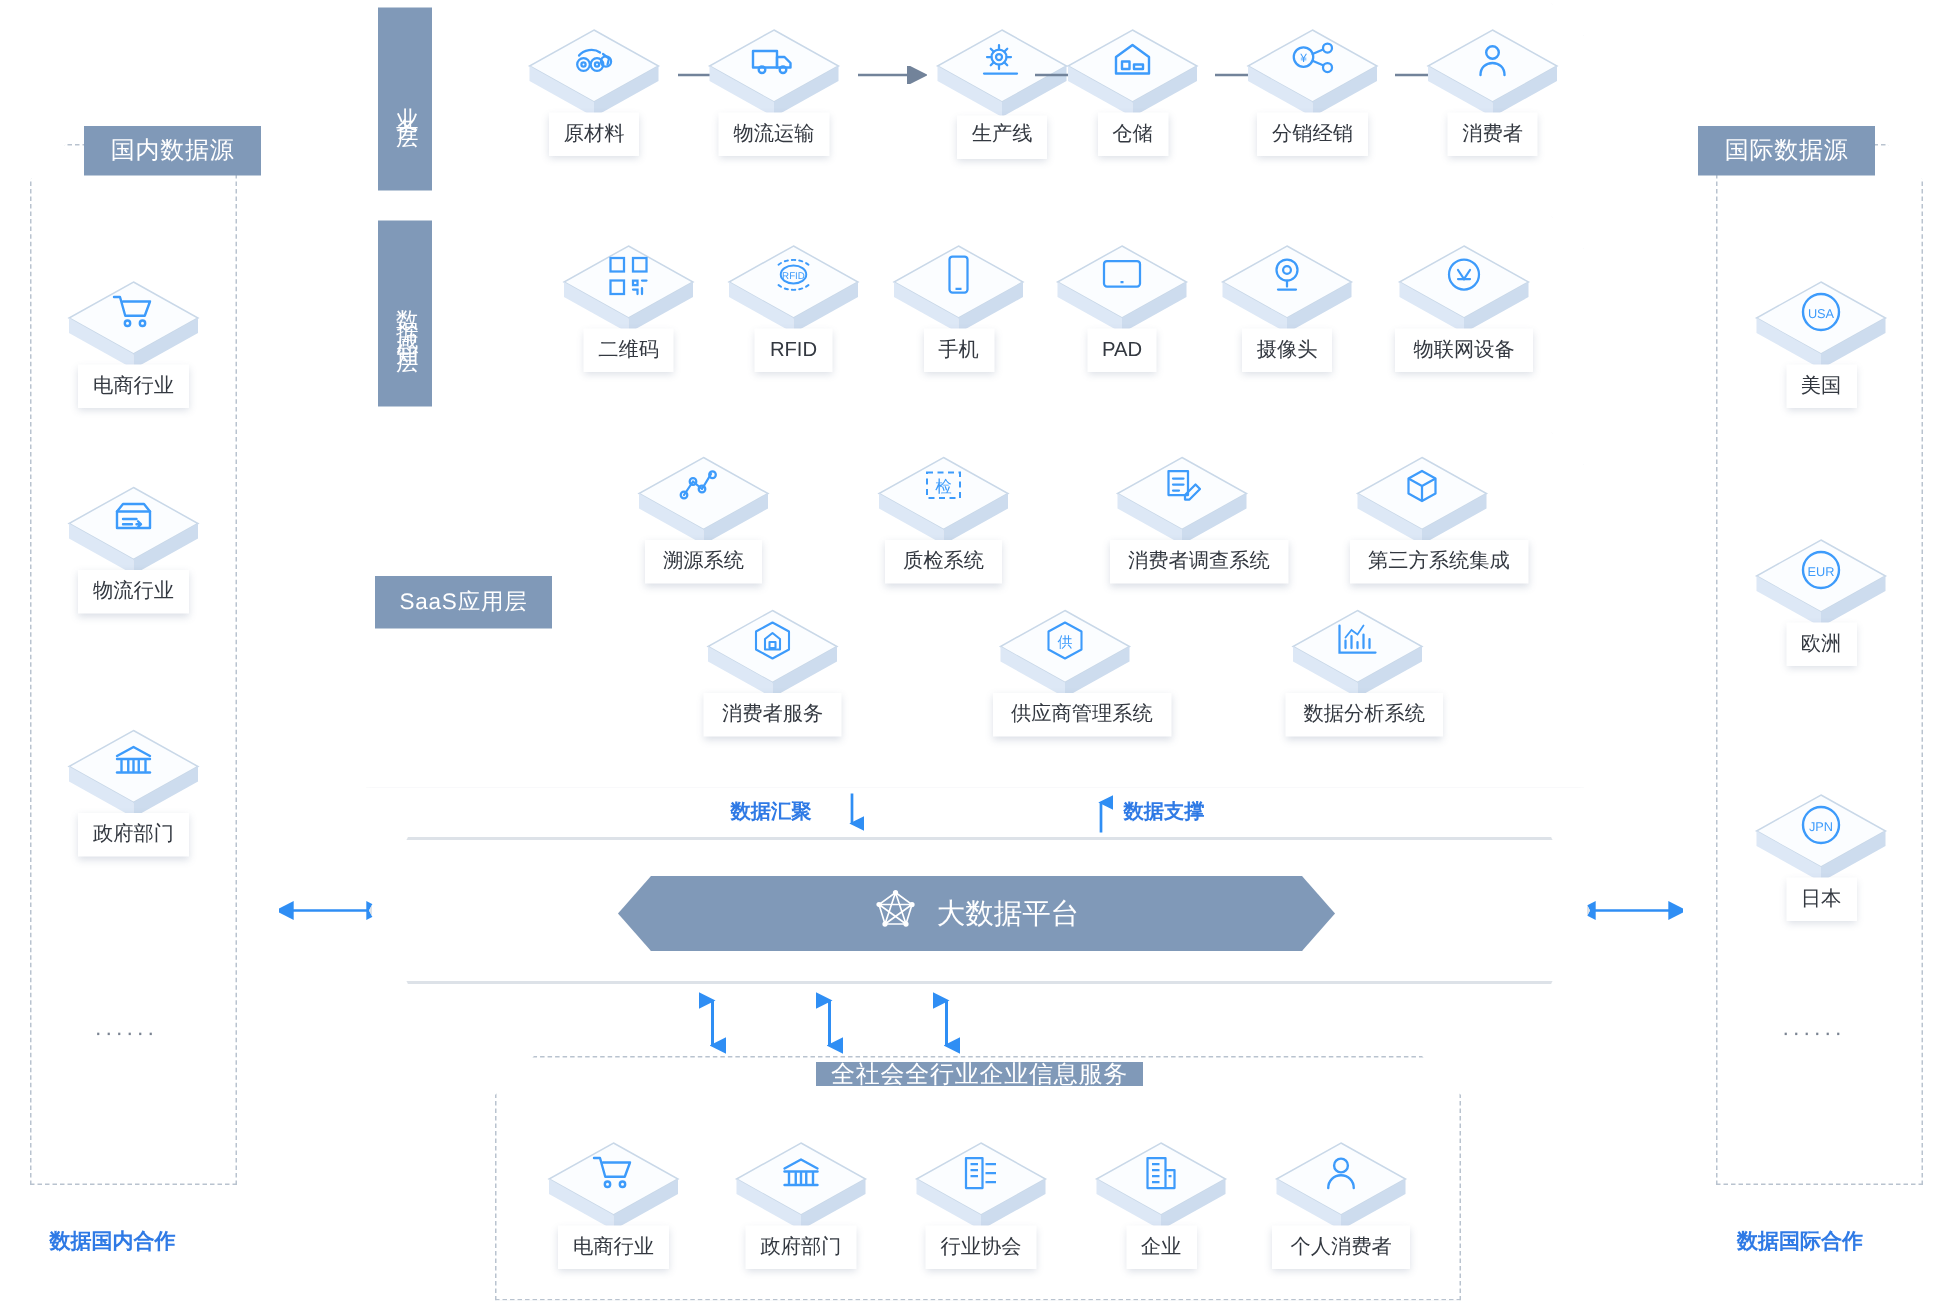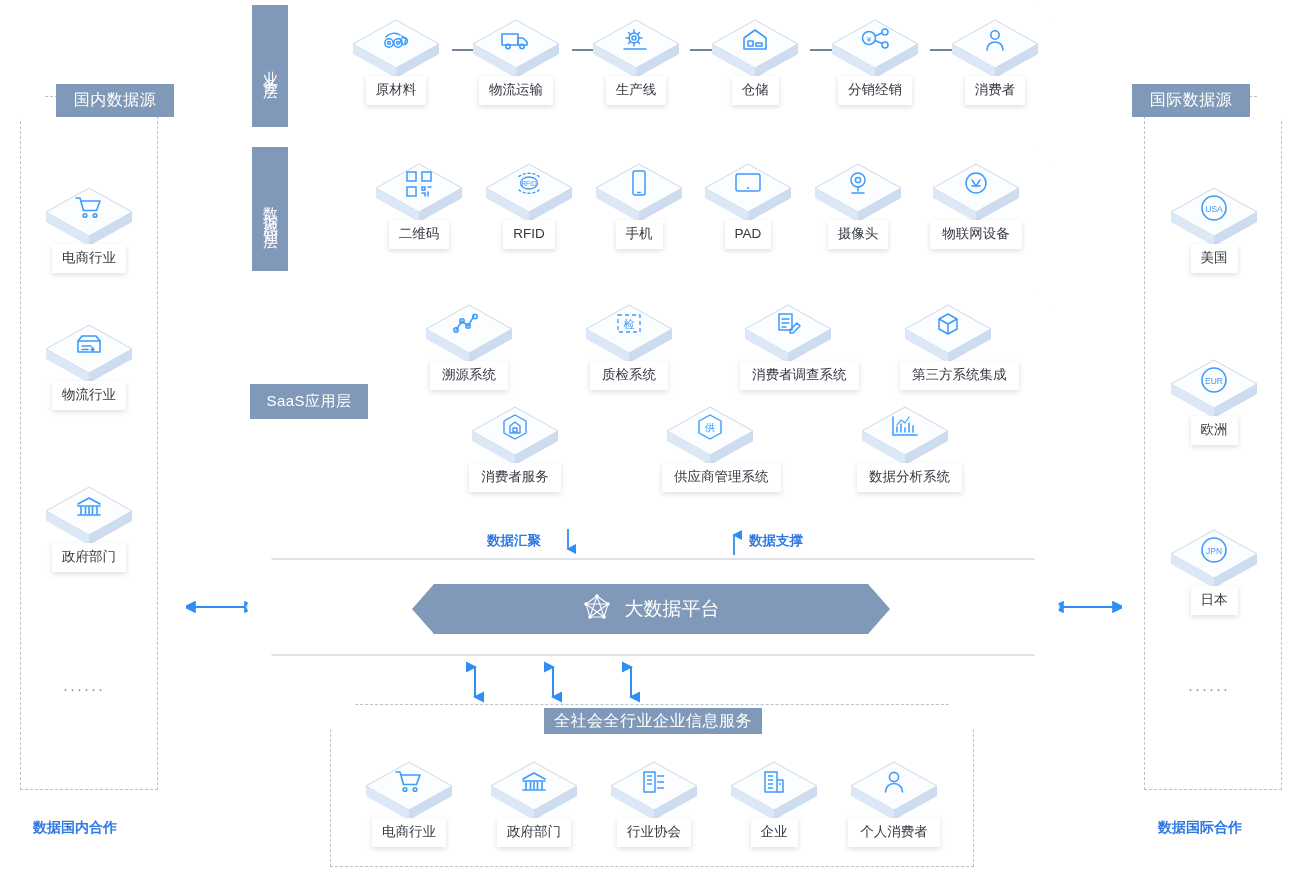--- a/index.html
+++ b/index.html
@@ -322,21 +322,21 @@
       </div>
     </div>
     <div class="cap">物流运输</div>
   </div>
   <div class="flowarrow" style="left:572px; top:44px;">
     <svg width="46" height="12" viewBox="0 0 46 12">
         <line x1="0" y1="6" x2="36" y2="6" stroke="#72839a" stroke-width="1.8" marker-end="url(#fa)"></line>
       </svg>
   </div>
 
-  <div class="node" style="left:588px; top:18px;">
+  <div class="node" style="left:620px; top:18px;font-family:Liberation Mono, monospace;">
     <div class="cube">
       <svg width="90" height="62" viewBox="0 0 90 62">
         <polygon points="45,2 88,26 45,50 2,26" fill="#fbfdff" stroke="#c9d8e8" stroke-width="1"></polygon>
         <polygon points="2,26 45,50 45,60 2,36" fill="#dde8f6"></polygon>
         <polygon points="88,26 45,50 45,60 88,36" fill="#cddcee"></polygon>
       </svg>
       <div class="glyph">
         <svg width="32" height="26" viewBox="0 0 32 26" fill="none" stroke="#3d9bfb" stroke-width="1.5" stroke-linecap="round">
           <circle cx="14" cy="11" r="5"></circle>
             <circle cx="14" cy="11" r="2"></circle>
@@ -719,21 +719,21 @@
     </svg>
   </div>
   <div class="varrow" style="left:622px; top:660px;">
     <svg width="18" height="44" viewBox="0 0 18 44">
       <line x1="9" y1="7" x2="9" y2="37" stroke="#2f8ef4" stroke-width="2" marker-start="url(#bu)" marker-end="url(#bd)"></line>
     </svg>
   </div>
 
 
   <div id="svc-panel" style="left:330px; top:704px; width:644px; height:163px;"></div>
-  <div class="ribbon" style="left:544px; top:708px; width:218px; height:26px;font-family:Liberation Serif, serif;">
+  <div class="ribbon" style="left:544px; top:708px; width:218px; height:16px;font-family:Liberation Serif, serif;">
     <span>全社会全行业企业信息服务</span>
   </div>
 
   <div class="node" style="left:361px; top:760px;">
     <div class="cube">
       <svg width="90" height="62" viewBox="0 0 90 62">
         <polygon points="45,2 88,26 45,50 2,26" fill="#fbfdff" stroke="#c9d8e8" stroke-width="1"></polygon>
         <polygon points="2,26 45,50 45,60 2,36" fill="#dde8f6"></polygon>
         <polygon points="88,26 45,50 45,60 88,36" fill="#cddcee"></polygon>
       </svg>

